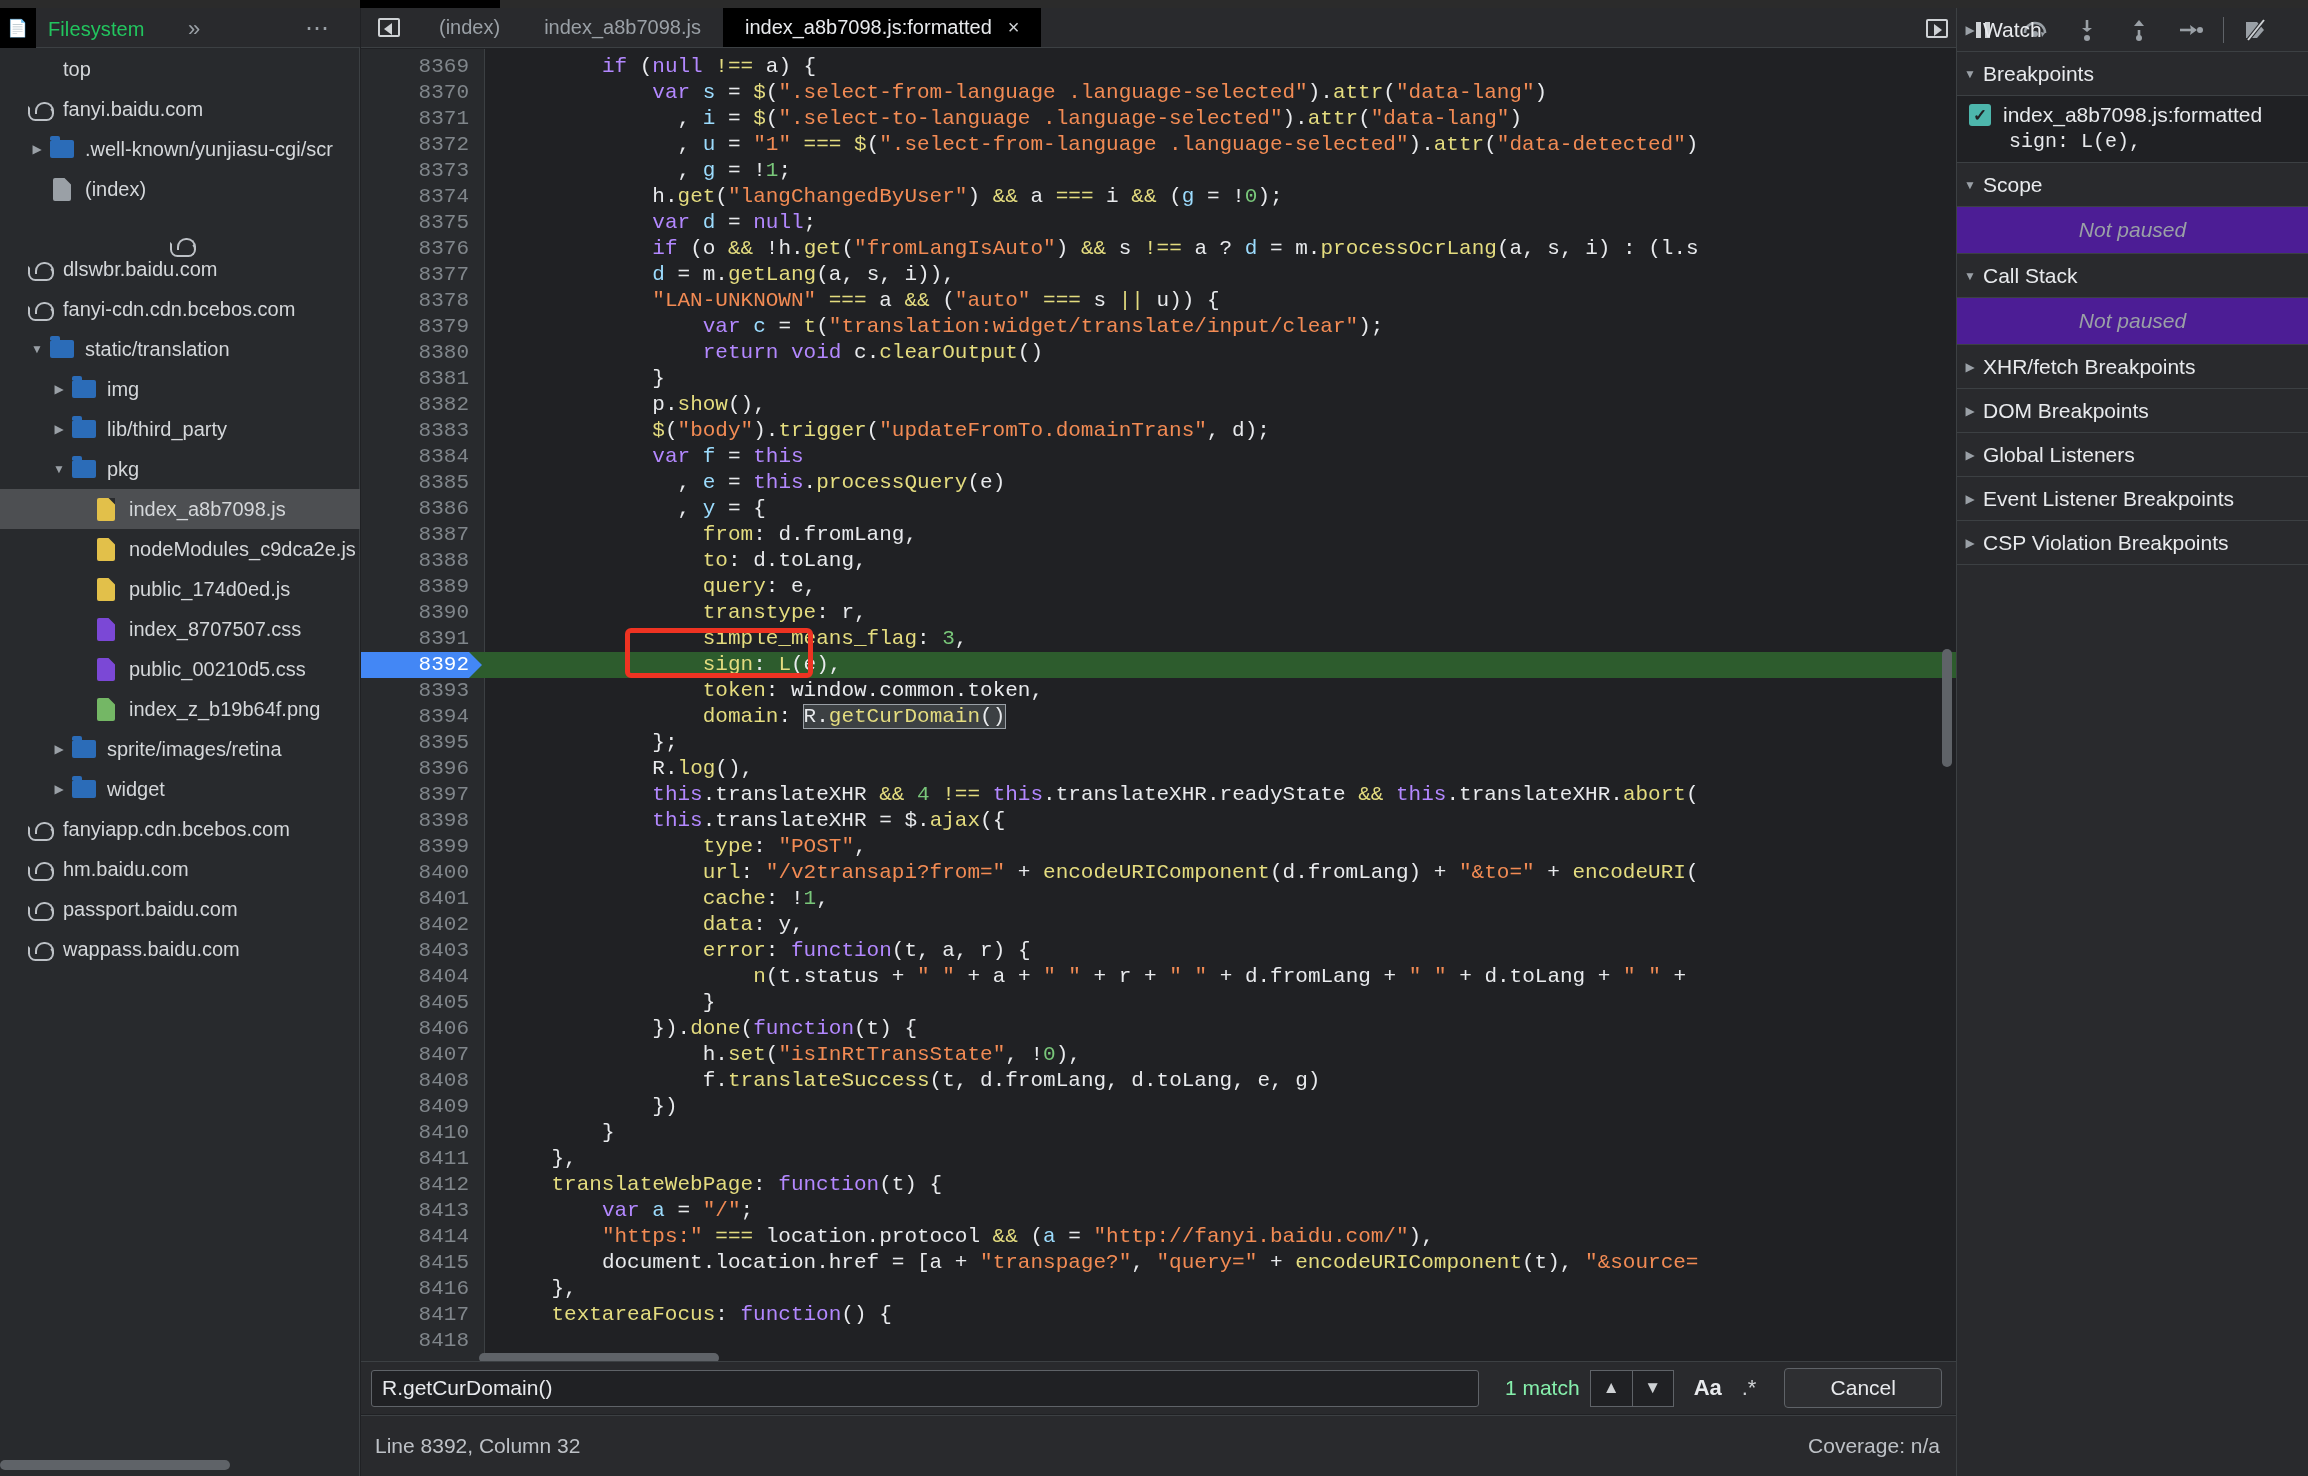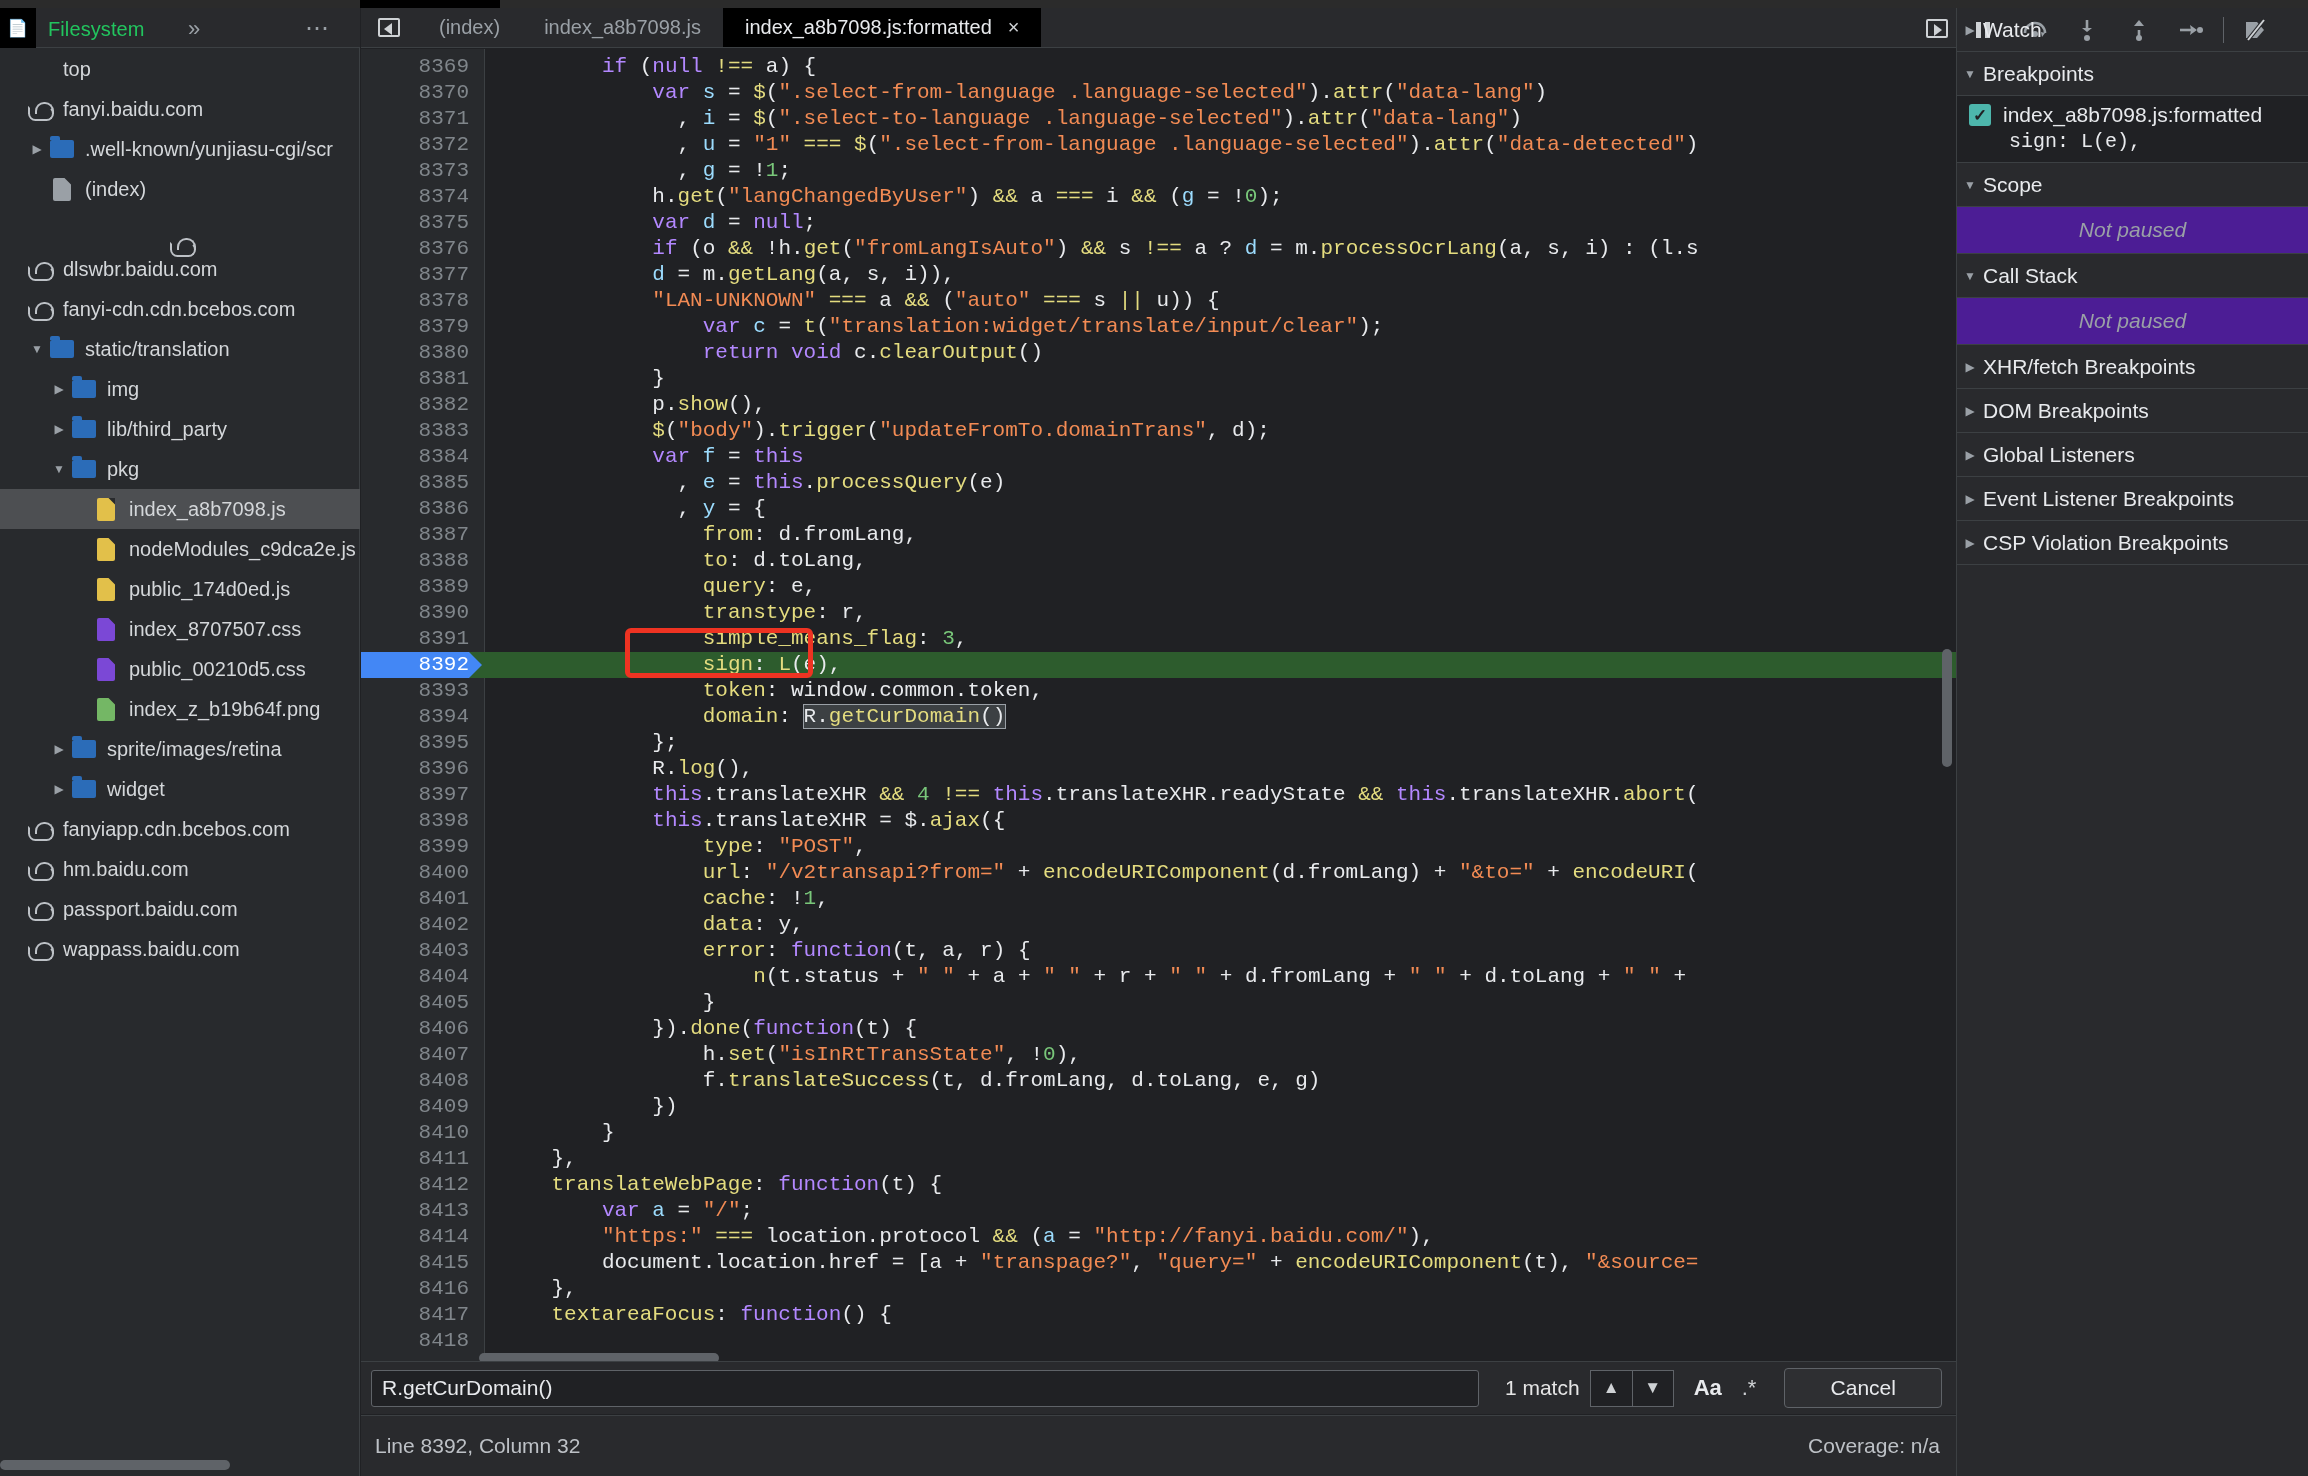--- a/index.html
+++ b/index.html
@@ -193,21 +193,21 @@
     background:#292a2d; border-top:1px solid #3c4043;
     display:flex; align-items:center;
   }
   #find-input {
     margin-left:10px; width:1125px; height:37px;
     background:#202124; border:1px solid #5f6368; border-radius:3px;
     color:#e8eaed; font-family:"Liberation Sans", sans-serif; font-size:21px;
     padding:0 10px;
   }
   #match-count {
-    margin-left:26px; color:#e5e5e5; font-size:21px; white-space:nowrap;
+    margin-left:26px; color:#86efac; font-size:21px; white-space:nowrap;
   }
   .nav-btns { display:flex; margin-left:10px; }
   .nav-btn {
     width:42px; height:37px; border:1px solid #5f6368; background:#202124;
     color:#cfd2d5; font-size:17px; display:flex; align-items:center; justify-content:center;
   }
   .nav-btn.up { border-right:none; }
   .tgl {
     margin-left:20px; color:#e8eaed; font-size:22px; font-weight:bold;
   }

